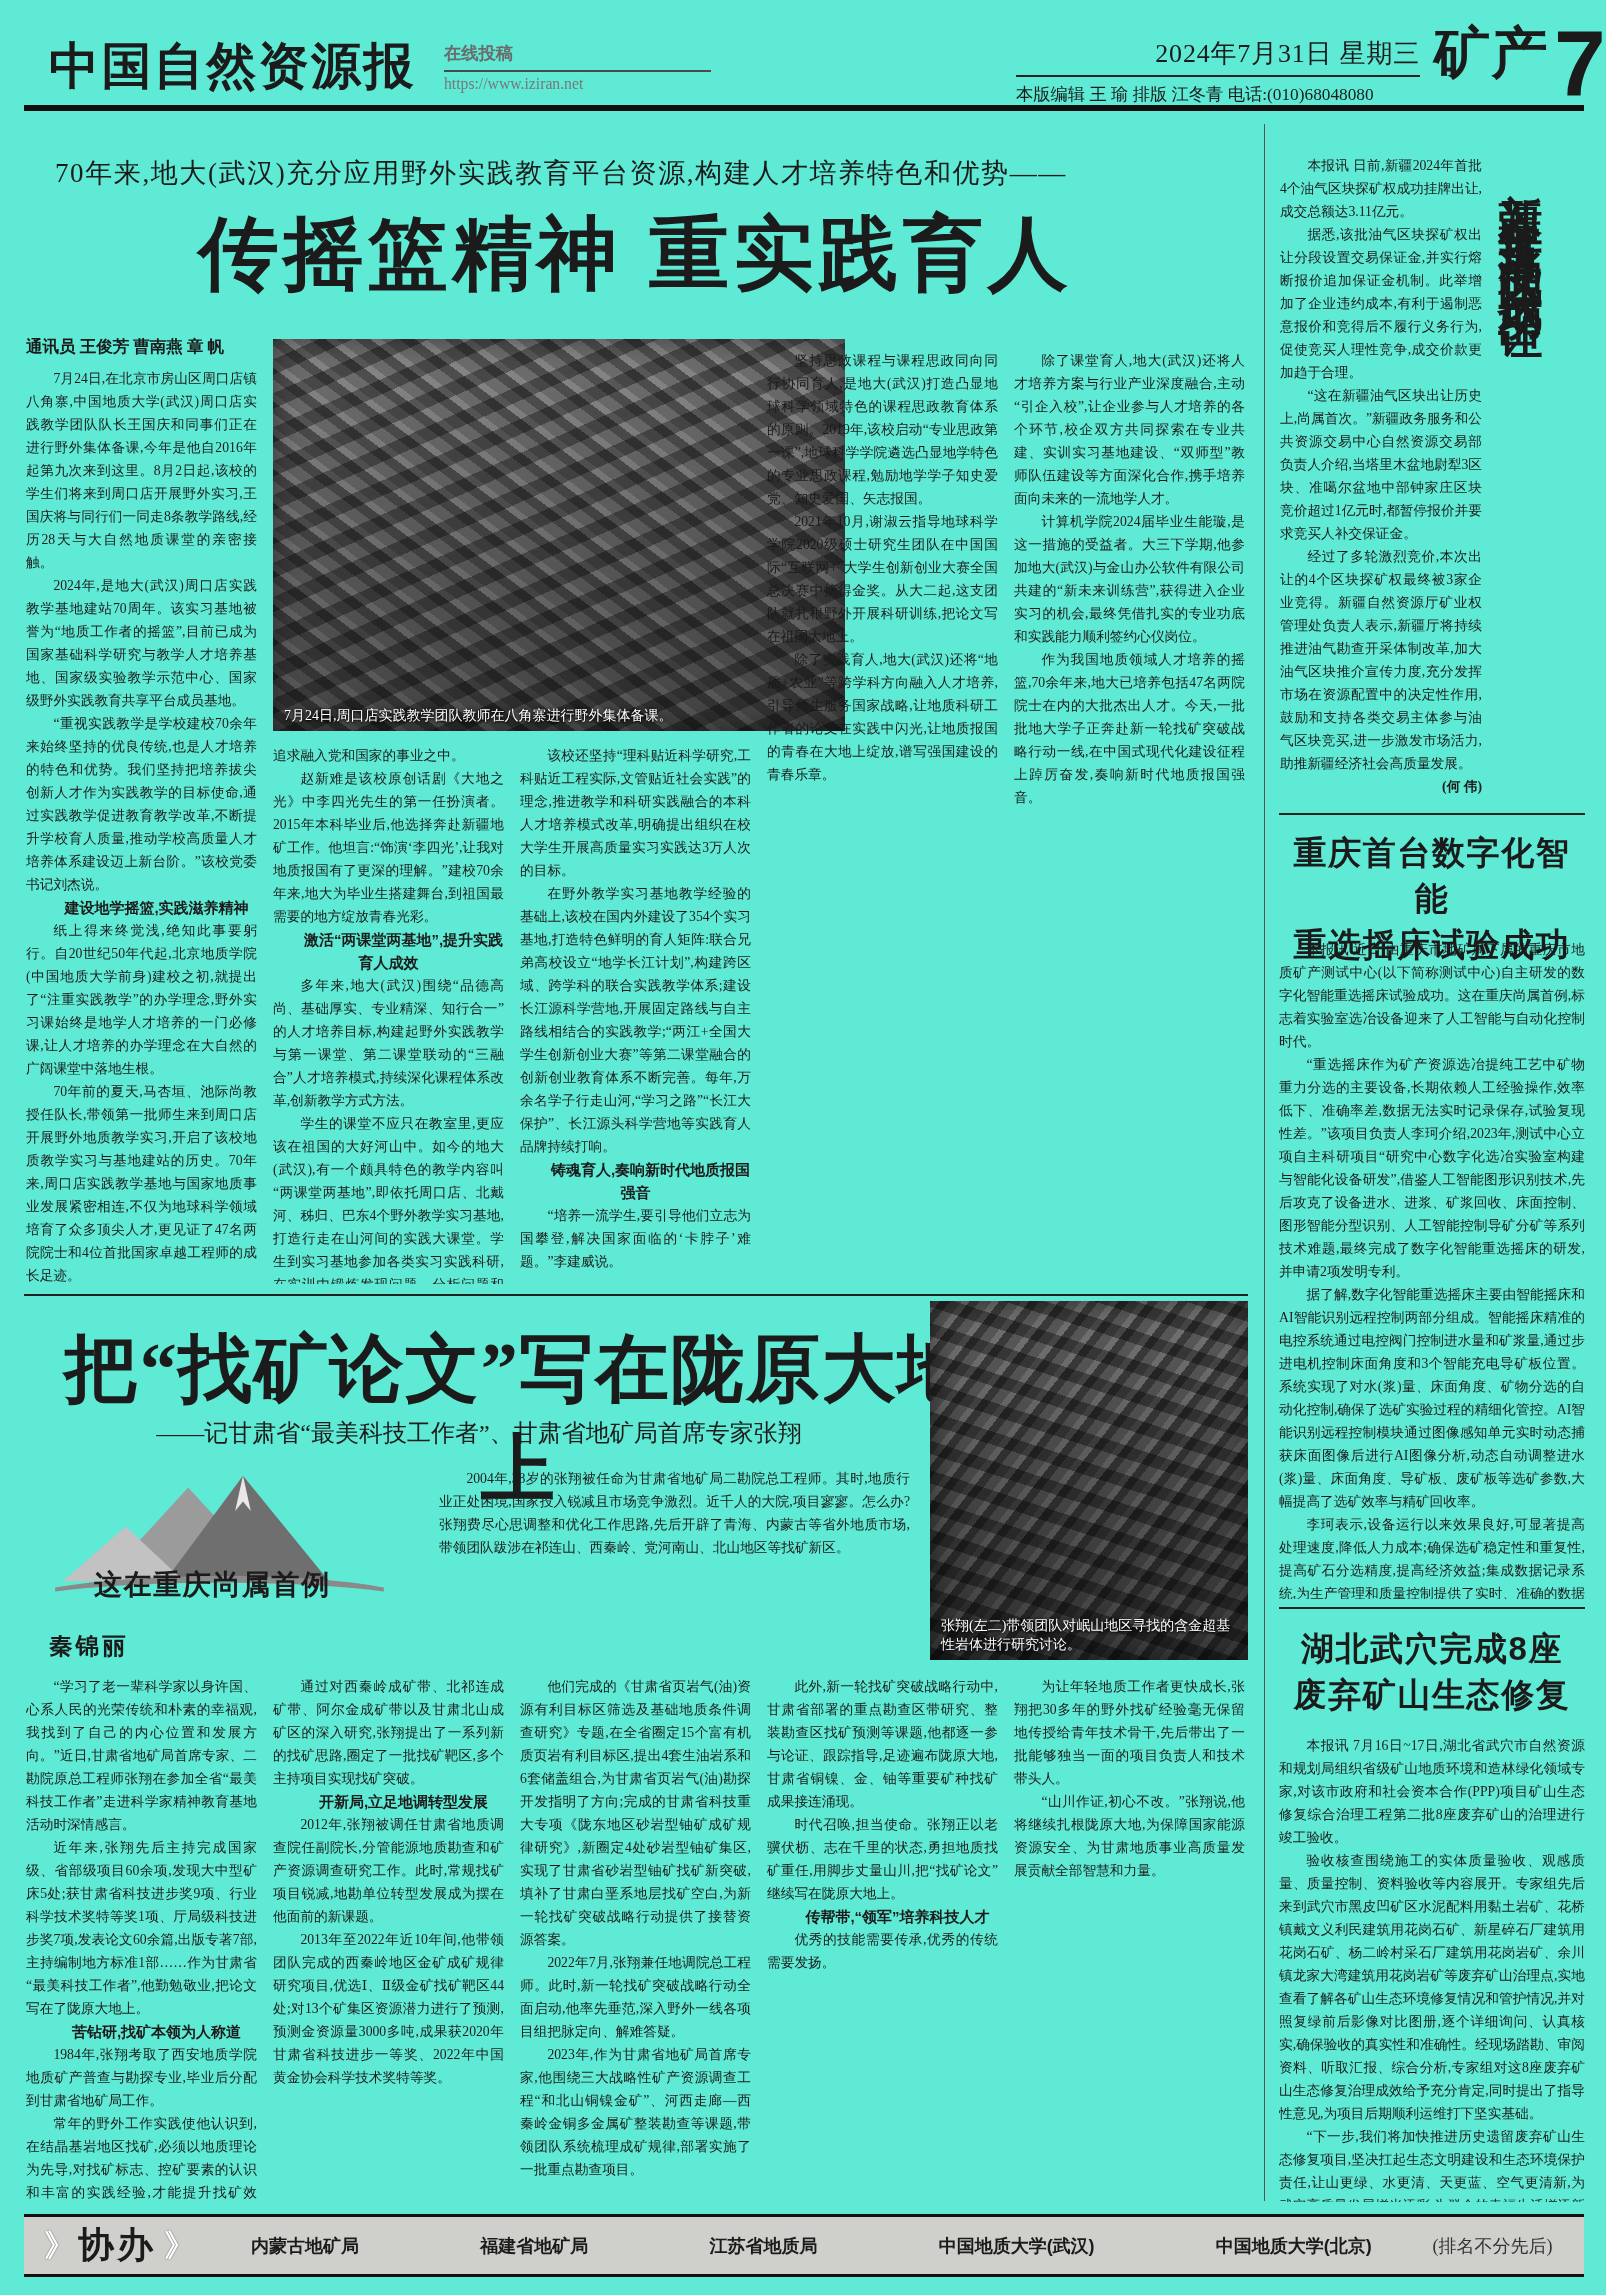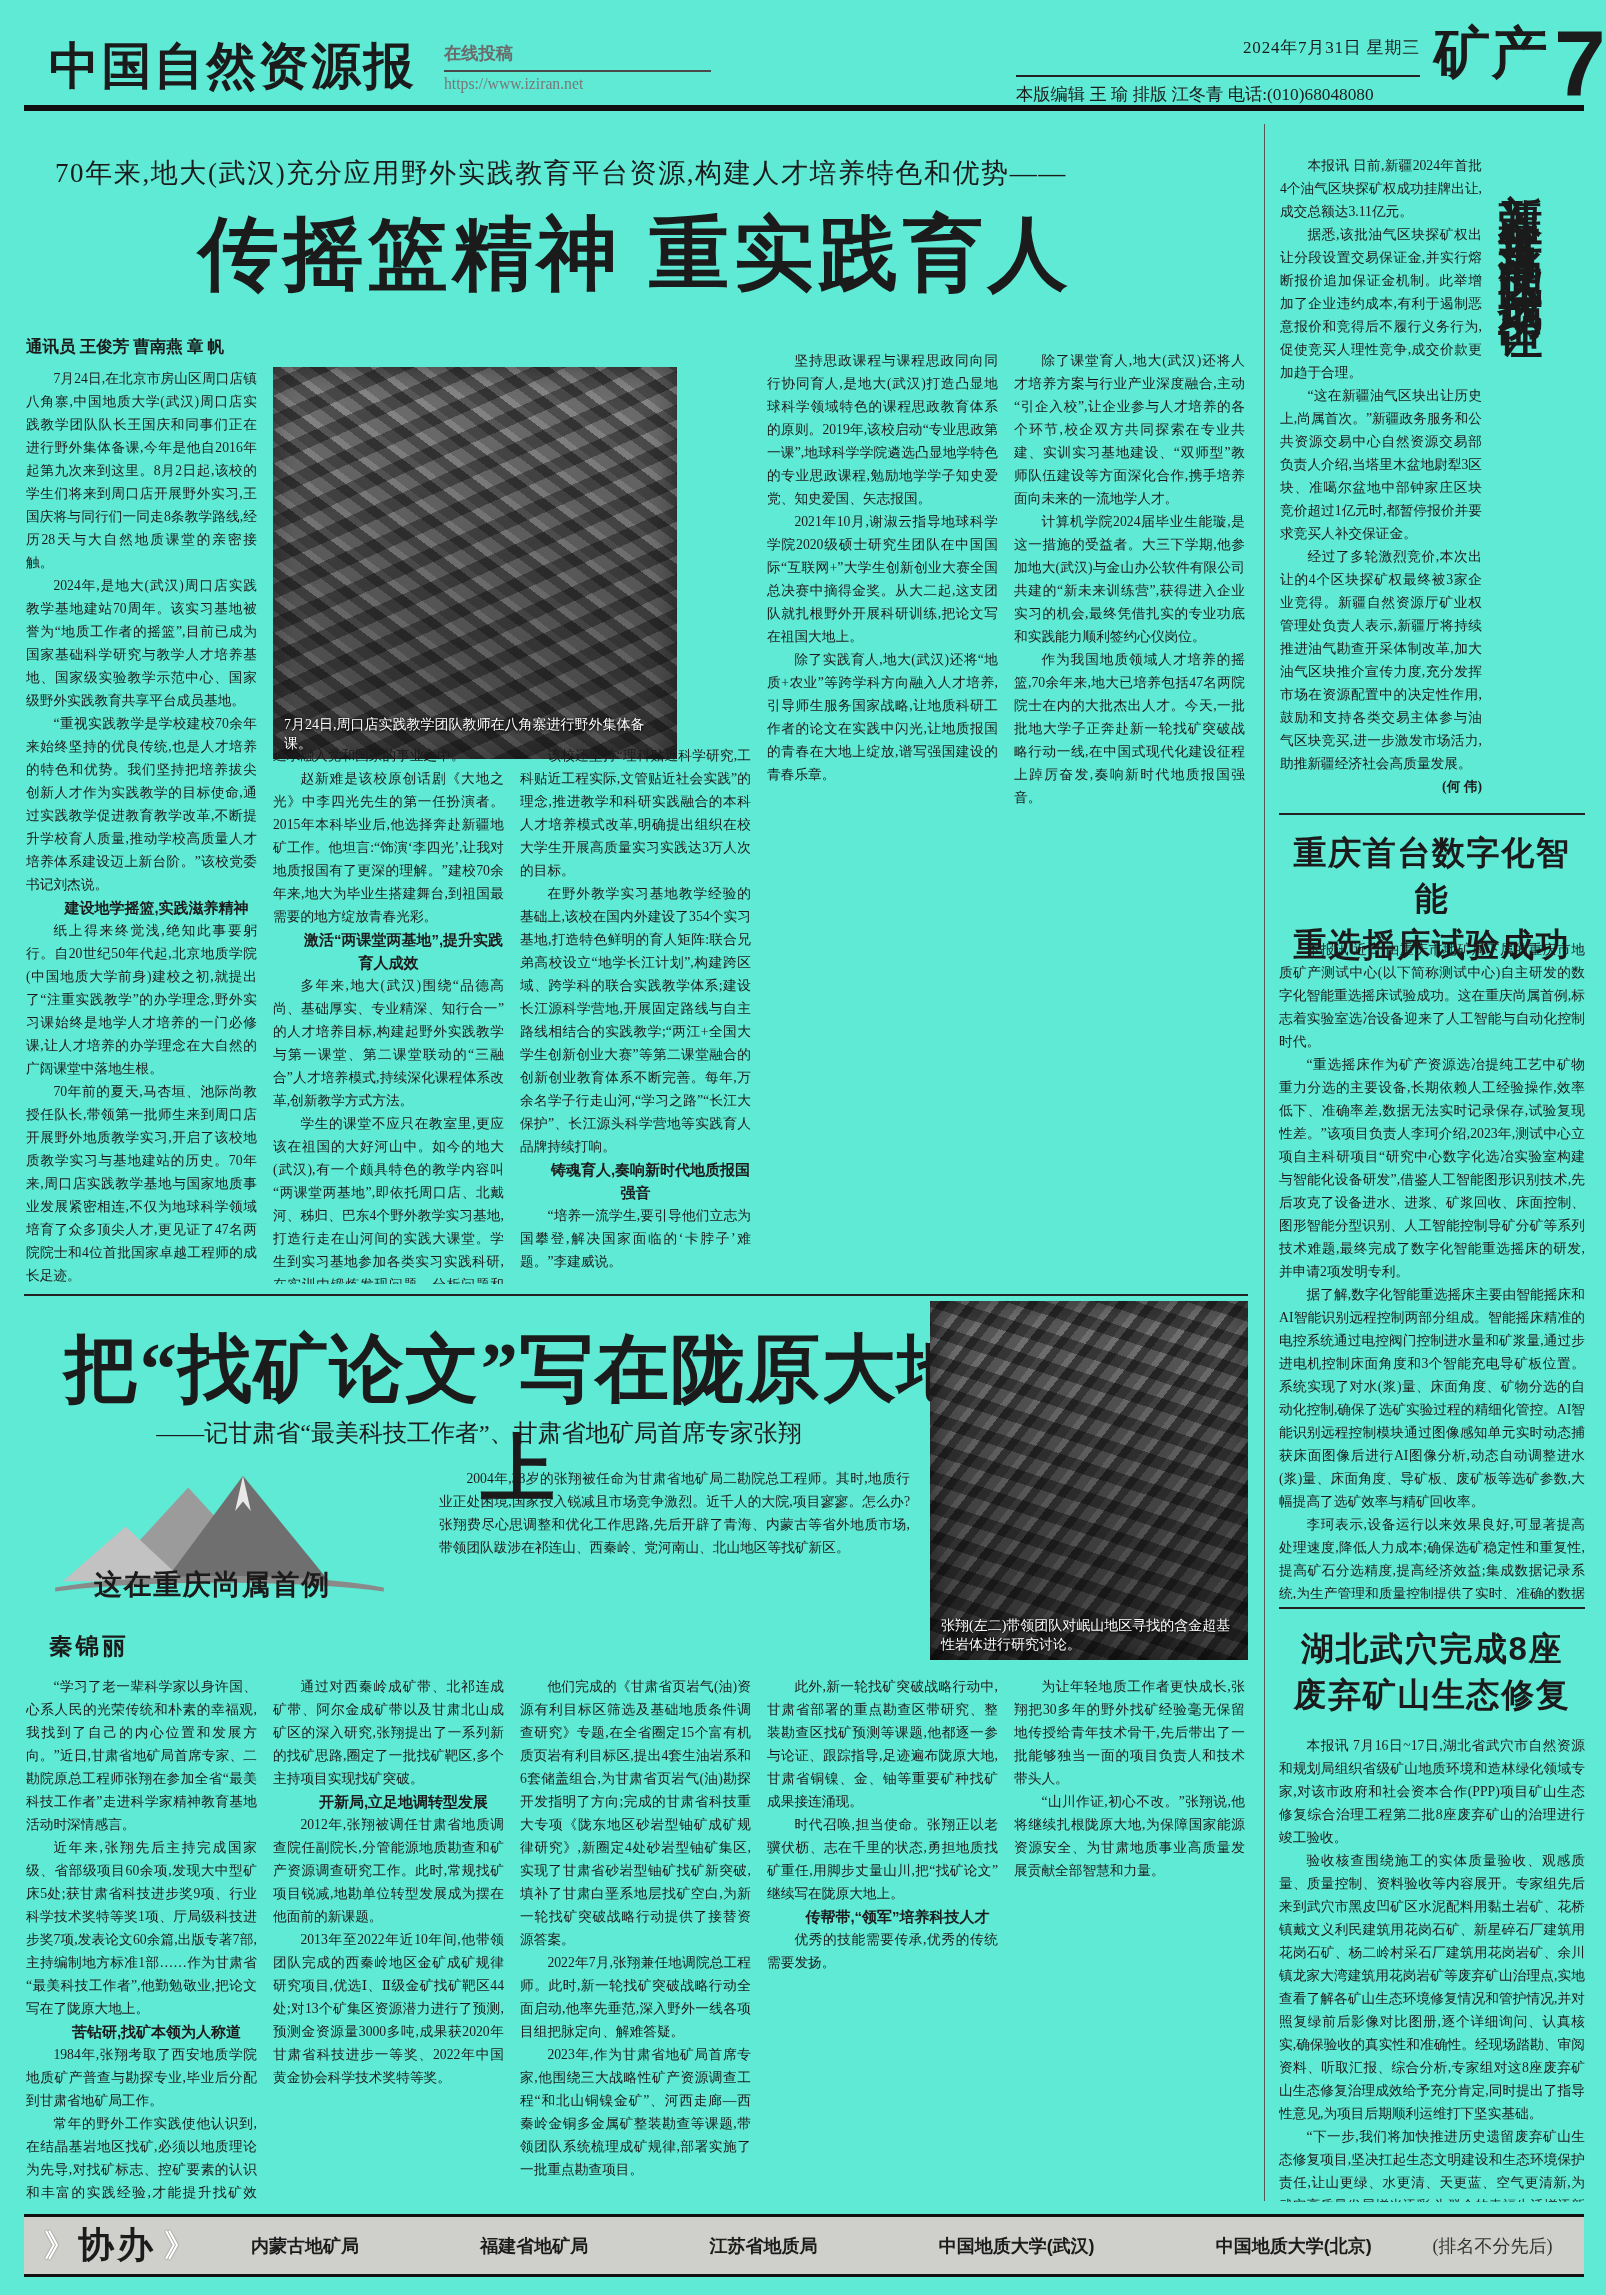--- a/index.html
+++ b/index.html
@@ -8,21 +8,21 @@
   .hei{font-family:"Liberation Sans","DejaVu Sans",sans-serif;}
   .abs{position:absolute;}
 
   
   .masthead{left:49px;top:33px;font-size:50px;font-weight:bold;letter-spacing:2.4px;}
   .submit{left:444px;top:41px;width:275px;color:#6b6b6b;}
   .submit .lbl{font-size:17.3px;font-weight:bold;}
   .submit .rule{width:267px;height:2.4px;background:#4a4a4a;margin:4.7px 0 3.1px 0;}
   .submit .site{font-size:15.7px;color:#777;}
   .hdr-right{left:1016px;top:36px;width:404px;text-align:right;}
-  .hdr-date{font-size:17px;letter-spacing:0.8px;}
+  .hdr-date{font-size:26px;letter-spacing:0.8px;}
   .hdr-rule{left:1016px;top:75px;width:404px;height:1.6px;background:#222;}
   .hdr-editor{left:1016px;top:82px;width:404px;font-size:17.3px;text-align:justify;}
   .badge{left:1434px;top:17.3px;display:flex;align-items:flex-start;}
   .badge .sec{font-size:56px;font-weight:900;letter-spacing:1.6px;line-height:1.3;}
   .badge .num{font-size:93px;font-weight:900;line-height:1;margin-left:4.7px;}
   .top-rule{left:23.5px;top:105px;width:1560px;height:5.5px;background:#101010;}
 
   
   .col{position:absolute;width:231px;font-size:13.7px;line-height:23px;text-align:justify;overflow:hidden;}
   .col p{margin:0;text-indent:2em;}
@@ -100,21 +100,21 @@
     <span class="sec">矿产</span>
     <span class="num">7</span>
   </div>
 
   <div class="abs top-rule"></div>
 
   <div class="abs kicker">70年来,地大(武汉)充分应用野外实践教育平台资源,构建人才培养特色和优势——</div>
   <div class="abs headline-main hei">传摇篮精神  重实践育人</div>
   <div class="abs byline">通讯员 王俊芳 曹南燕 章 帆</div>
 
-  <div class="abs photo" style="left:273px;top:339px;width:404px;height:392px;margin-top:28px;">
+  <div class="abs photo" style="left:273px;top:339px;width:572px;height:392px;">
     <div class="photo-cap">7月24日,周口店实践教学团队教师在八角寨进行野外集体备课。</div>
   </div>
 
   <div class="col" style="left:26px;top:367px;height:916px;">
     <p>7月24日,在北京市房山区周口店镇八角寨,中国地质大学(武汉)周口店实践教学团队队长王国庆和同事们正在进行野外集体备课,今年是他自2016年起第九次来到这里。8月2日起,该校的学生们将来到周口店开展野外实习,王国庆将与同行们一同走8条教学路线,经历28天与大自然地质课堂的亲密接触。</p>
     <p>2024年,是地大(武汉)周口店实践教学基地建站70周年。该实习基地被誉为“地质工作者的摇篮”,目前已成为国家基础科学研究与教学人才培养基地、国家级实验教学示范中心、国家级野外实践教育共享平台成员基地。</p>
     <p>“重视实践教学是学校建校70余年来始终坚持的优良传统,也是人才培养的特色和优势。我们坚持把培养拔尖创新人才作为实践教学的目标使命,通过实践教学促进教育教学改革,不断提升学校育人质量,推动学校高质量人才培养体系建设迈上新台阶。”该校党委书记刘杰说。</p>
     <p class="subhead">建设地学摇篮,实践滋养精神</p>
     <p>纸上得来终觉浅,绝知此事要躬行。自20世纪50年代起,北京地质学院(中国地质大学前身)建校之初,就提出了“注重实践教学”的办学理念,野外实习课始终是地学人才培养的一门必修课,让人才培养的办学理念在大自然的广阔课堂中落地生根。</p>
     <p>70年前的夏天,马杏垣、池际尚教授任队长,带领第一批师生来到周口店开展野外地质教学实习,开启了该校地质教学实习与基地建站的历史。70年来,周口店实践教学基地与国家地质事业发展紧密相连,不仅为地球科学领域培育了众多顶尖人才,更见证了47名两院院士和4位首批国家卓越工程师的成长足迹。</p>

